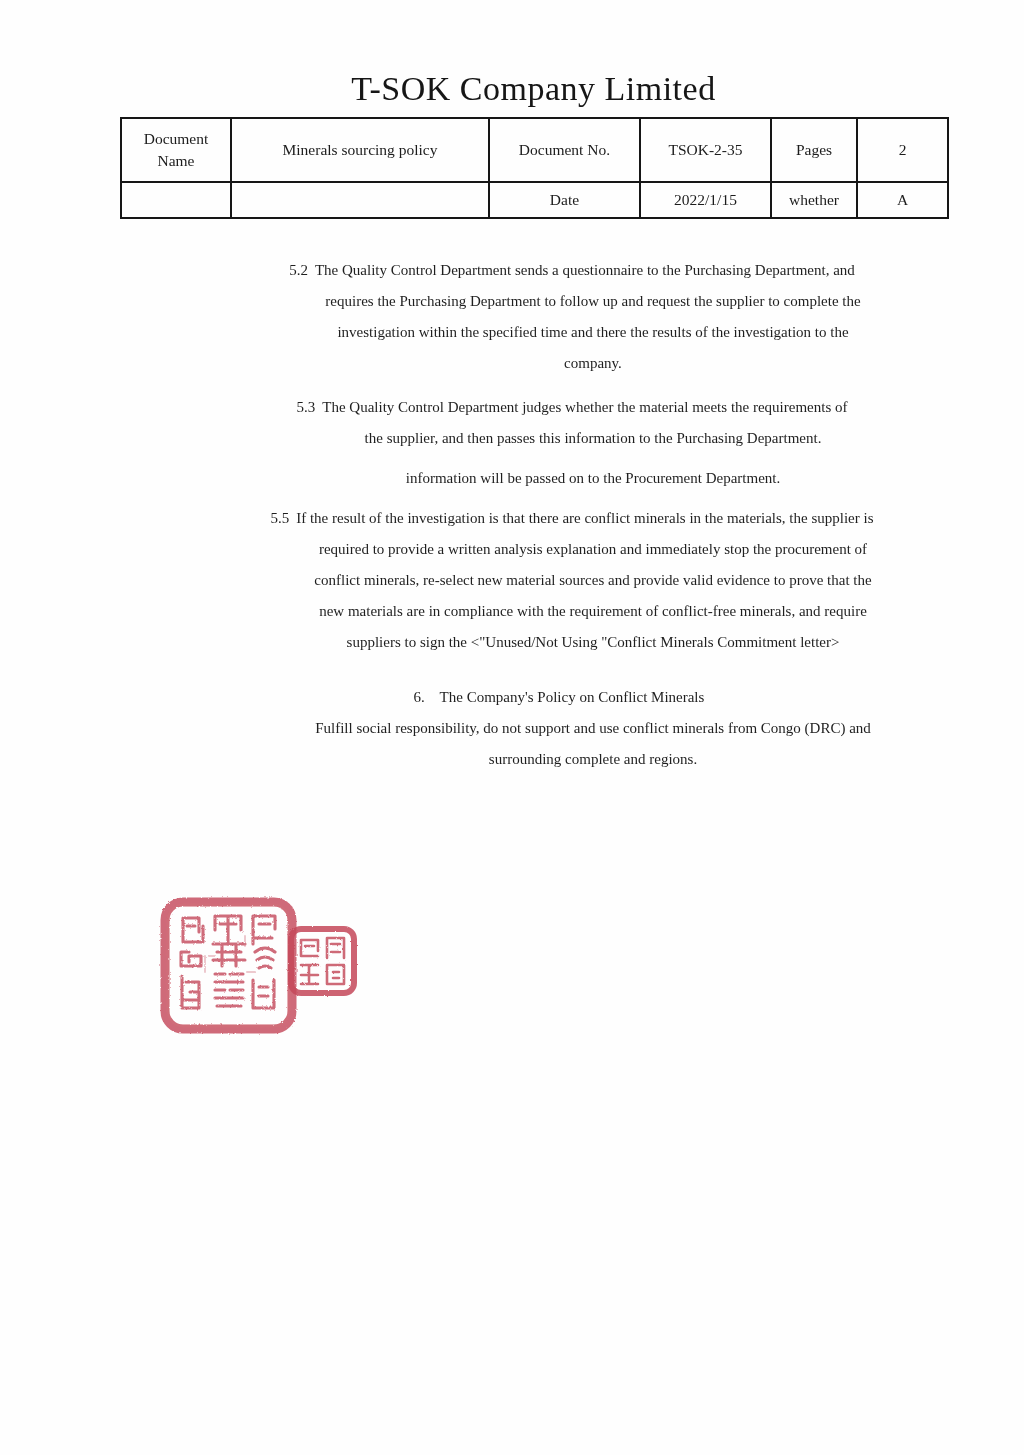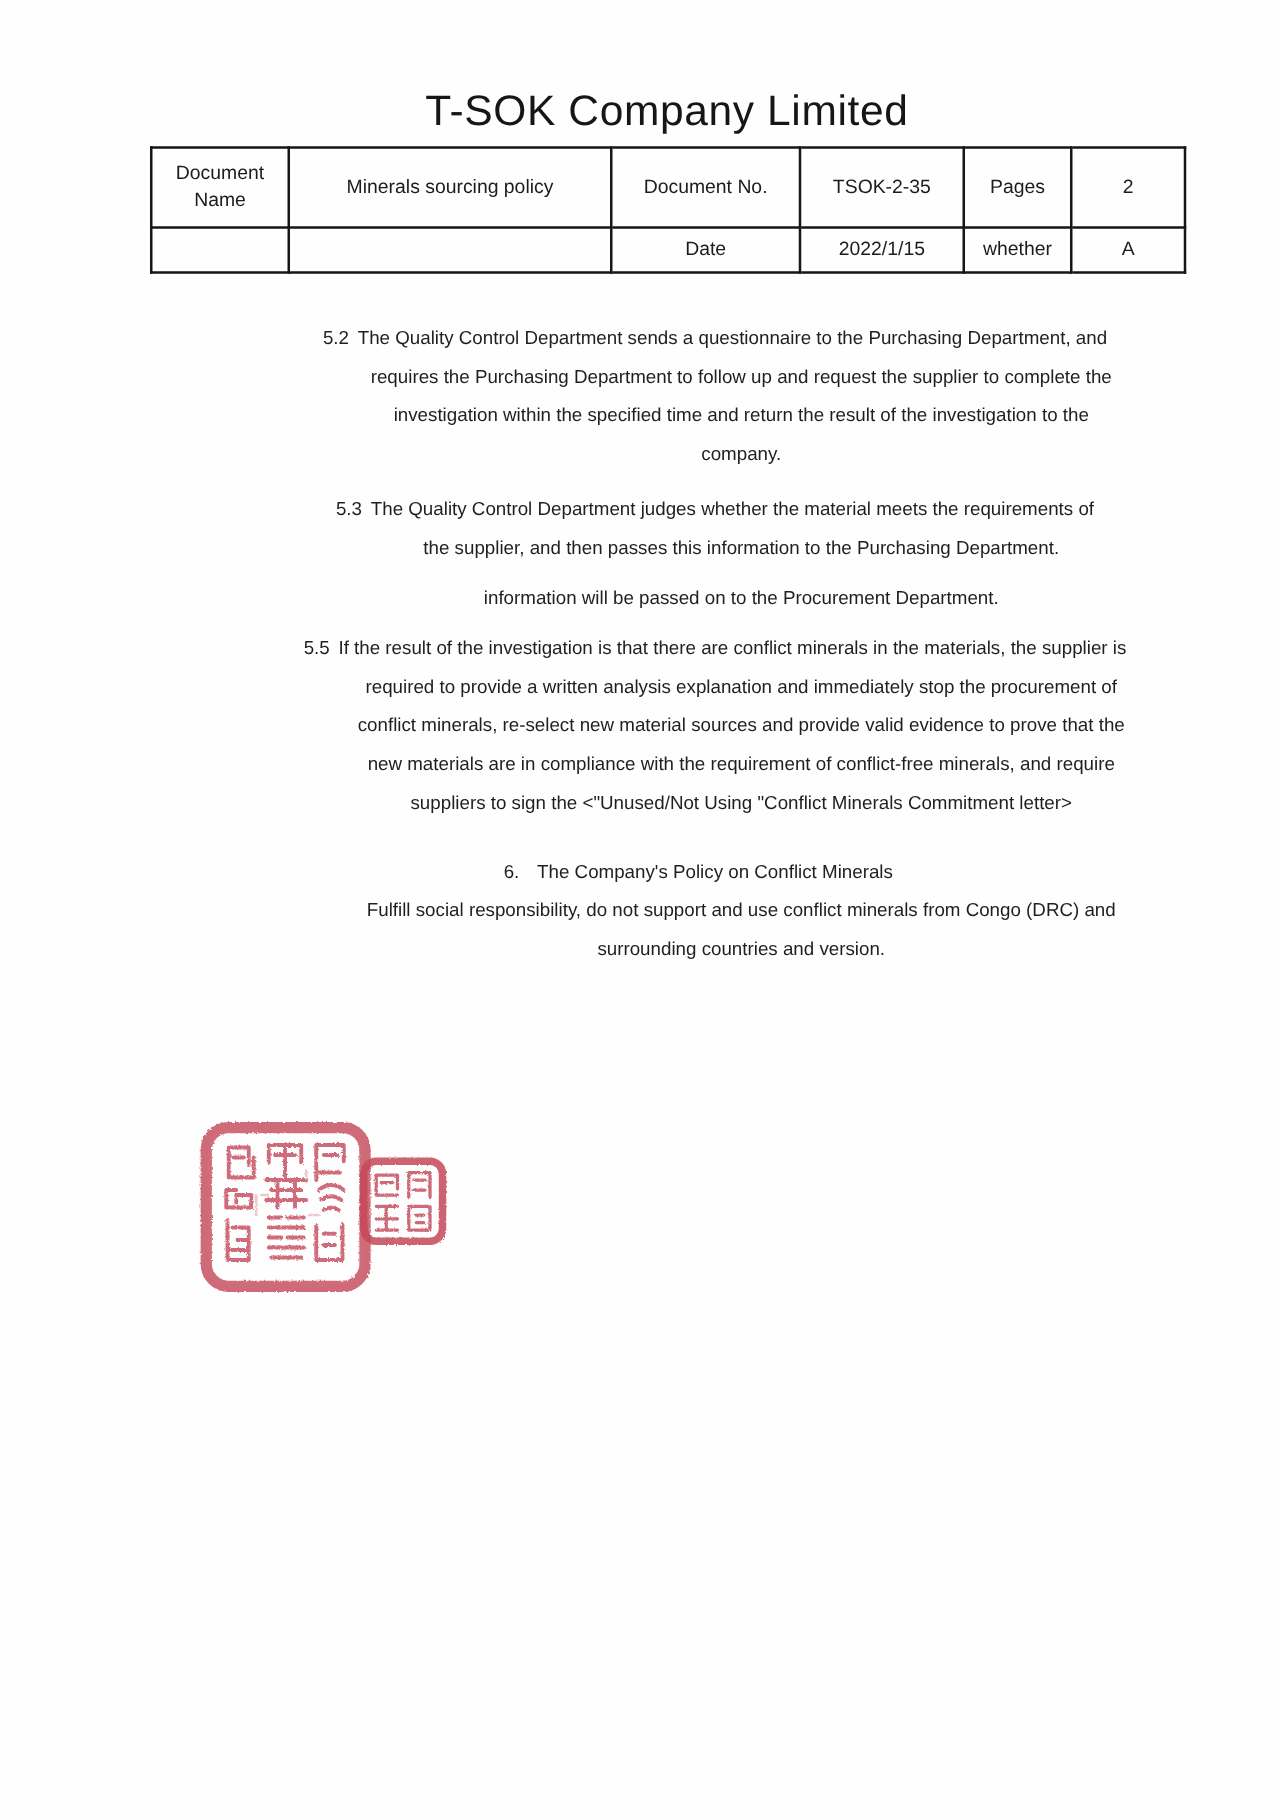--- a/index.html
+++ b/index.html
@@ -2,21 +2,21 @@
 <html><head>
 <meta charset="utf-8">
 <style>
   * { margin: 0; padding: 0; box-sizing: border-box; }
   html, body { background: #ffffff; }
   .page {
     position: relative;
     width: 1024px;
     height: 1455px;
     background: #fefefe;
-    font-family: Liberation Sans, sans-serif;
+    font-family: Liberation Serif, serif;
     color: #1f1f1f;
     overflow: hidden;
   }
   .doc-title {
     position: absolute;
     left: 120px;
     top: 70px;
     width: 827px;
     text-align: center;
     font-size: 34px;
@@ -105,21 +105,21 @@
       <td>A</td>
     </tr>
   </tbody>
     </table>
 
   <div class="body-text">
 
     <div class="sec sec-52">
       <div class="line first"><span class="num">5.2</span><span>The Quality Control Department sends a questionnaire to the Purchasing Department, and</span></div>
       <div class="line">requires the Purchasing Department to follow up and request the supplier to complete the</div>
-      <div class="line">investigation within the specified time and return the result of the investigation to the</div>
+      <div class="line">investigation within the specified time and there the results of the investigation to the</div>
       <div class="line">company.</div>
     </div>
 
     <div class="sec sec-53">
       <div class="line first"><span class="num">5.3</span><span>The Quality Control Department judges whether the material meets the requirements of</span></div>
       <div class="line">the supplier, and then passes this information to the Purchasing Department.</div>
     </div>
 
     <div class="sec sec-54">
       <div class="line">information will be passed on to the Procurement Department.</div>
@@ -129,21 +129,21 @@
       <div class="line first"><span class="num">5.5</span><span>If the result of the investigation is that there are conflict minerals in the materials, the supplier is</span></div>
       <div class="line">required to provide a written analysis explanation and immediately stop the procurement of</div>
       <div class="line">conflict minerals, re-select new material sources and provide valid evidence to prove that the</div>
       <div class="line">new materials are in compliance with the requirement of conflict-free minerals, and require</div>
       <div class="line">suppliers to sign the &lt;"Unused/Not Using "Conflict Minerals Commitment letter&gt;</div>
     </div>
 
     <div class="sec sec-6">
       <div class="line first6"><span class="num6">6.</span><span>The Company's Policy on Conflict Minerals</span></div>
       <div class="line">Fulfill social responsibility, do not support and use conflict minerals from Congo (DRC) and</div>
-      <div class="line">surrounding countries and version.</div>
+      <div class="line">surrounding complete and regions.</div>
     </div>
 
   </div>
 
   <svg class="stamp stamp-large" viewBox="0 0 139 139" xmlns="http://www.w3.org/2000/svg">
     <defs>
       <filter id="rough1" x="-10%" y="-10%" width="120%" height="120%">
         <feTurbulence type="fractalNoise" baseFrequency="0.55" numOctaves="2" result="n"></feTurbulence>
         <feDisplacementMap in="SourceGraphic" in2="n" scale="2.6"></feDisplacementMap>
       </filter>

